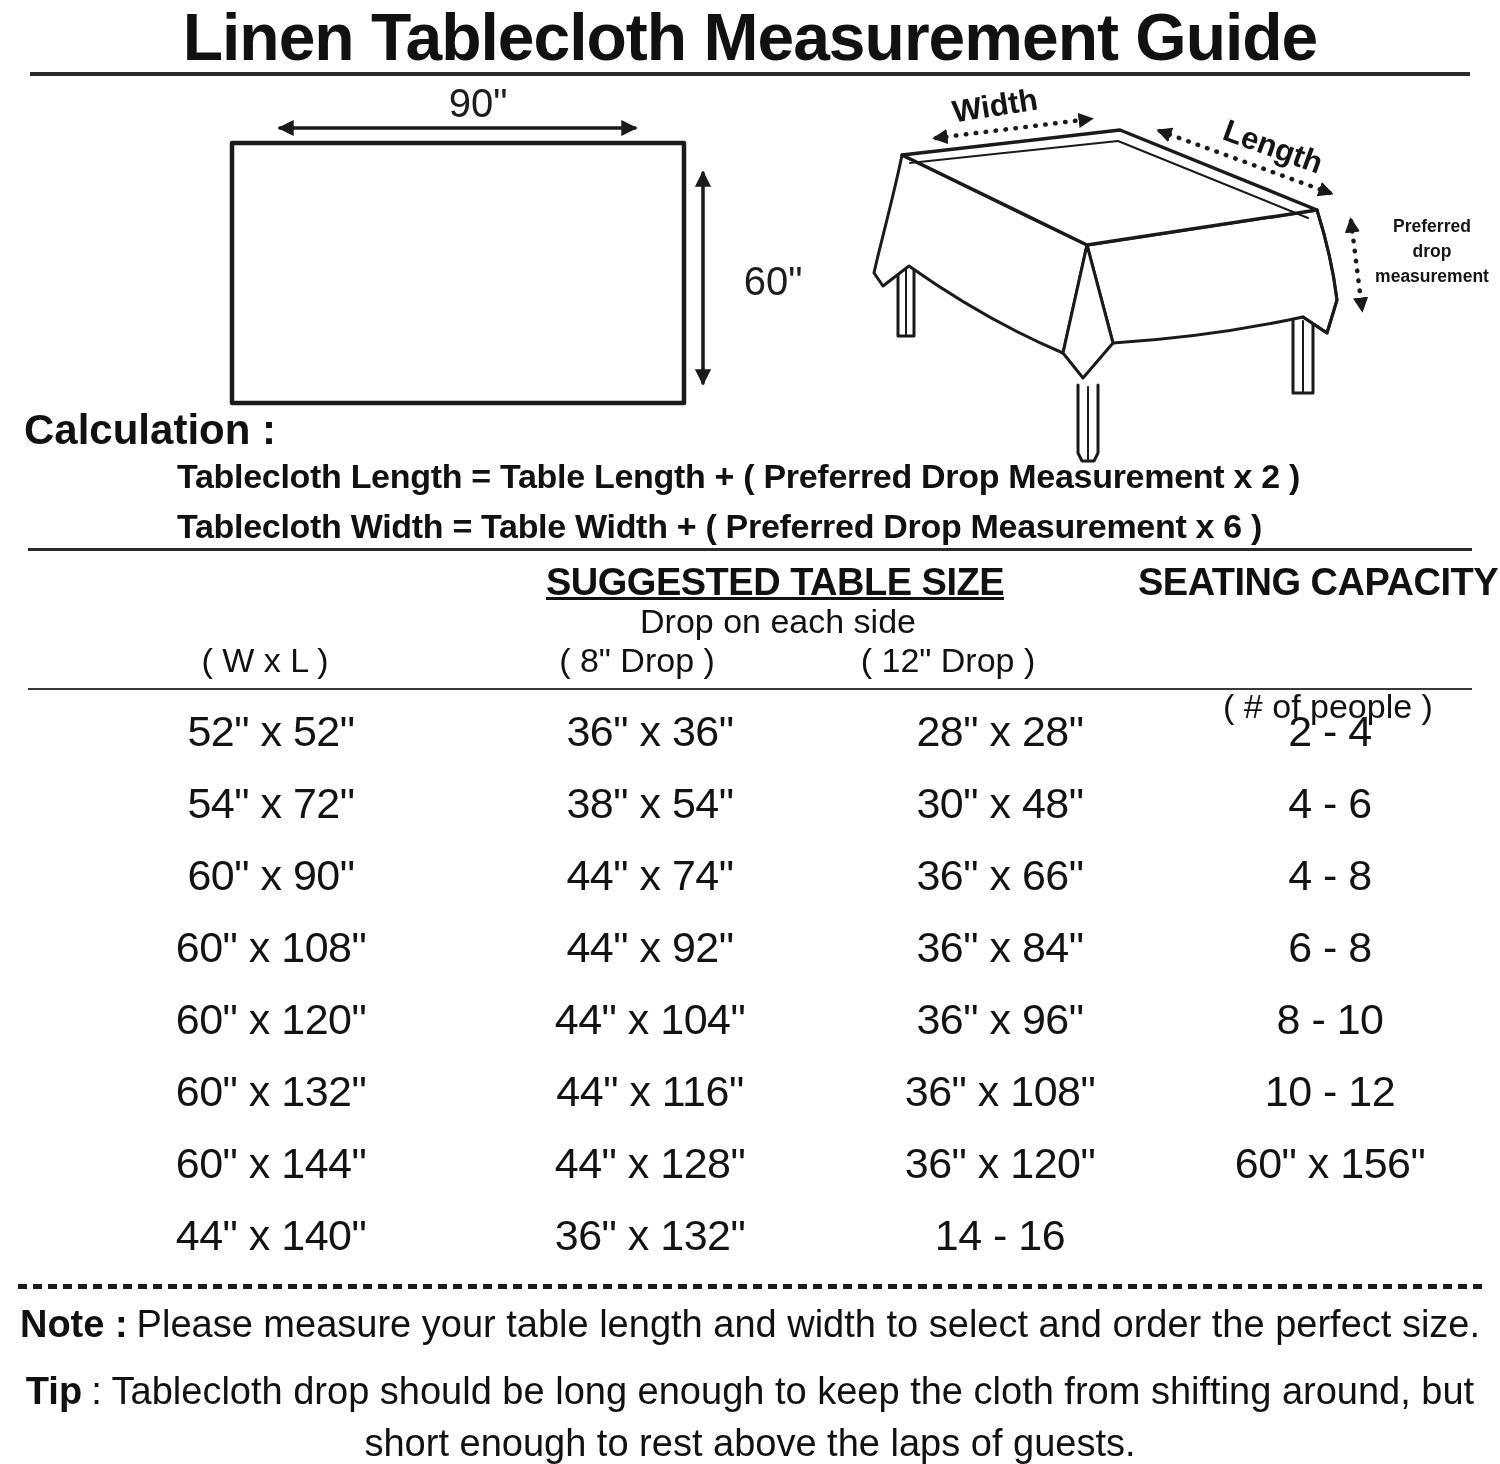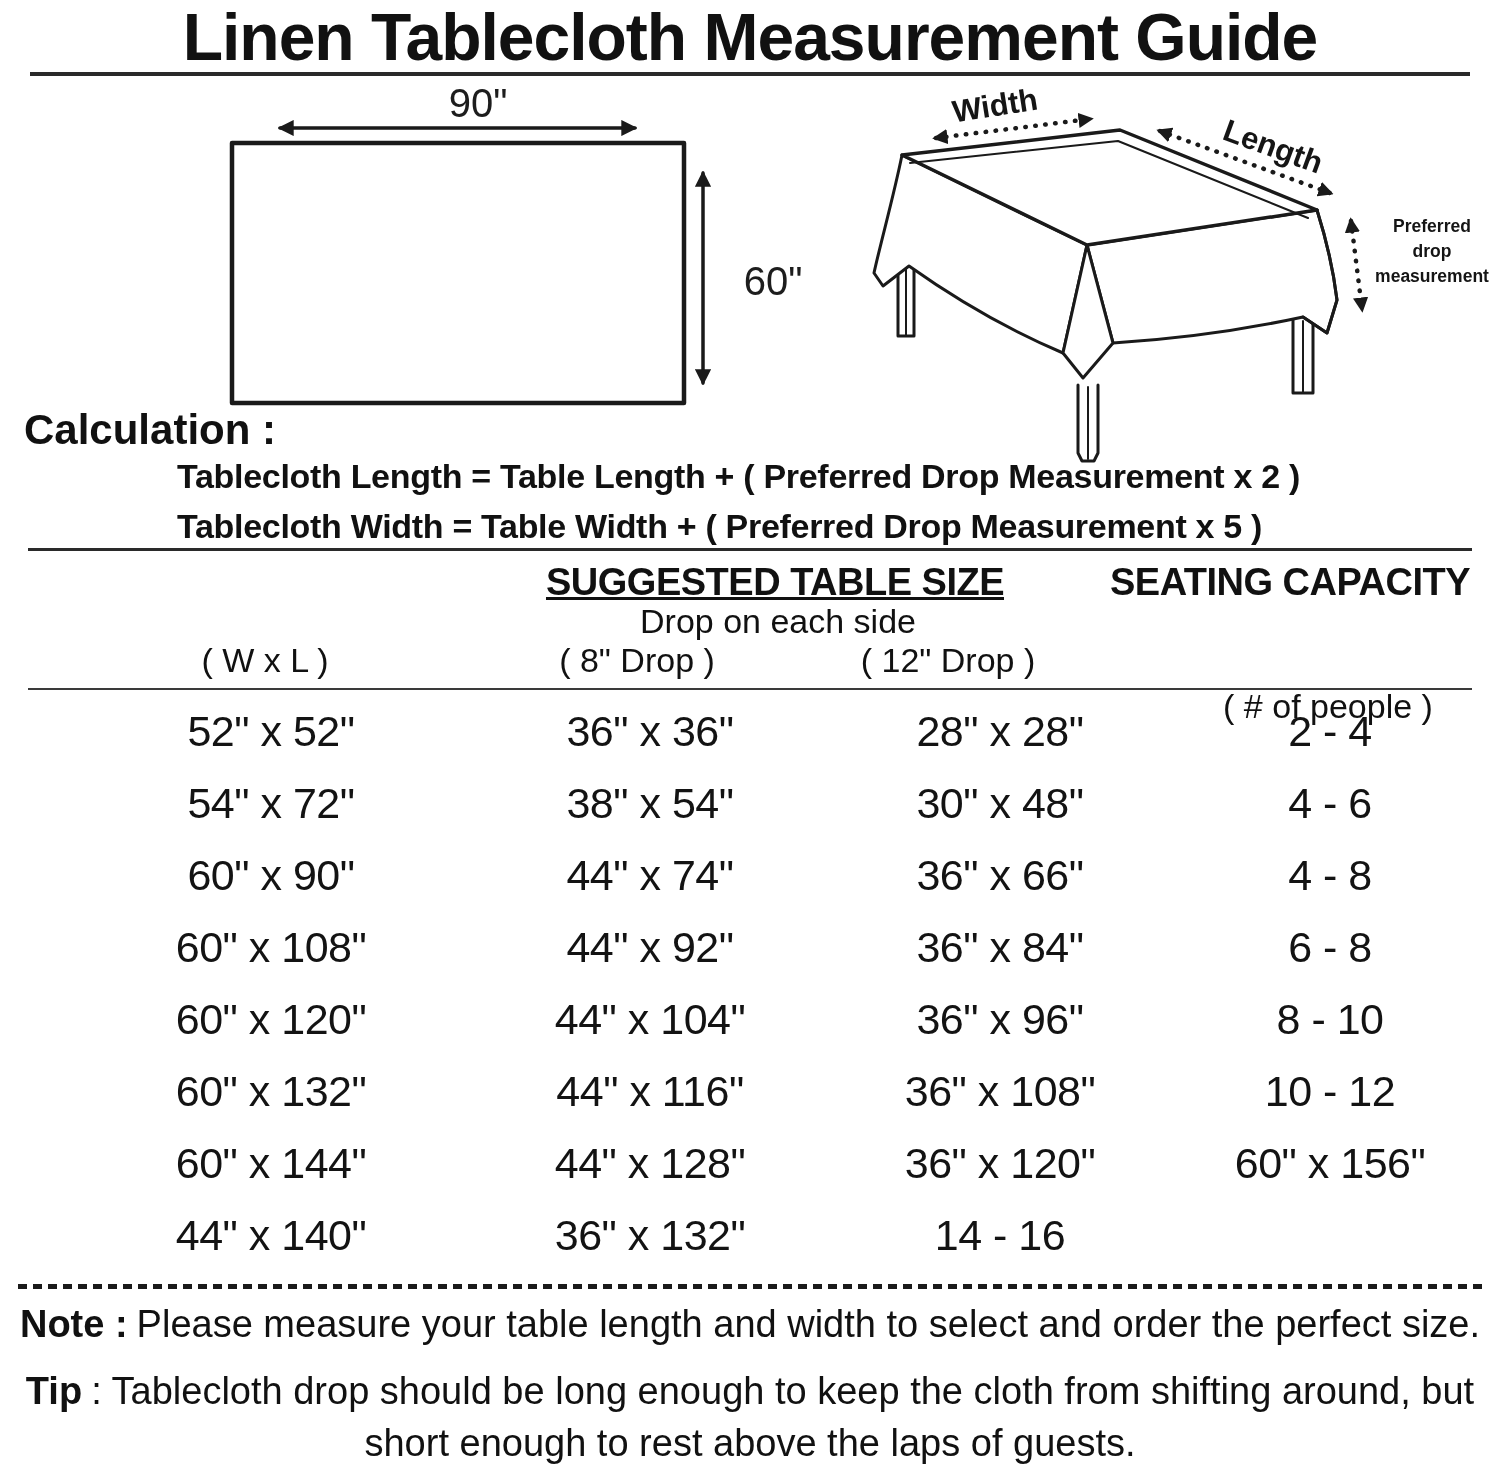--- a/index.html
+++ b/index.html
@@ -88,25 +88,25 @@
   <div class="abs ctr rot-label" style="left:995px;top:106px;transform:translate(-50%,-50%) rotate(-9deg);">Width</div>
   <div class="abs ctr rot-label" style="left:1273px;top:147px;transform:translate(-50%,-50%) rotate(20deg);">Length</div>
   <div class="abs drop-label">
     <div>Preferred</div>
     <div>drop</div>
     <div>measurement</div>
   </div>
 
   <div class="abs calc-heading">Calculation :</div>
   <div class="abs formula" style="top:457px;">Tablecloth Length = Table Length + ( Preferred Drop Measurement x 2 )</div>
-  <div class="abs formula" style="top:507px;">Tablecloth Width = Table Width + ( Preferred Drop Measurement x 5 )</div>
+  <div class="abs formula" style="top:507px;">Tablecloth Width = Table Width + ( Preferred Drop Measurement x 6 )</div>
   <div class="abs rule" style="left:28px;top:548px;width:1444px;height:3px;"></div>
 
   <div class="abs ctrx th" style="left:775px;top:561px;text-decoration:underline;">SUGGESTED TABLE SIZE</div>
-  <div class="abs ctrx th" style="left:1290px;top:561px;">SEATING CAPACITY</div>
+  <div class="abs ctrx th" style="left:1318px;top:561px;">SEATING CAPACITY</div>
   <div class="abs ctrx subh" style="left:778px;top:602px;">Drop on each side</div>
   <div class="abs ctrx subh" style="left:265px;top:641px;">( W x L )</div>
   <div class="abs ctrx subh" style="left:637px;top:641px;">( 8" Drop )</div>
   <div class="abs ctrx subh" style="left:948px;top:641px;">( 12" Drop )</div>
   <div class="abs ctrx subh" style="left:1328px;top:641px;margin-top:46px;">( # of people )</div>
   <div class="abs rule" style="left:28px;top:688px;width:1444px;height:2px;background:#3a3a3a;"></div>
 
   <div class="abs grid">
     <div class="cell">52" x 52"</div>
     <div class="cell">36" x 36"</div>

